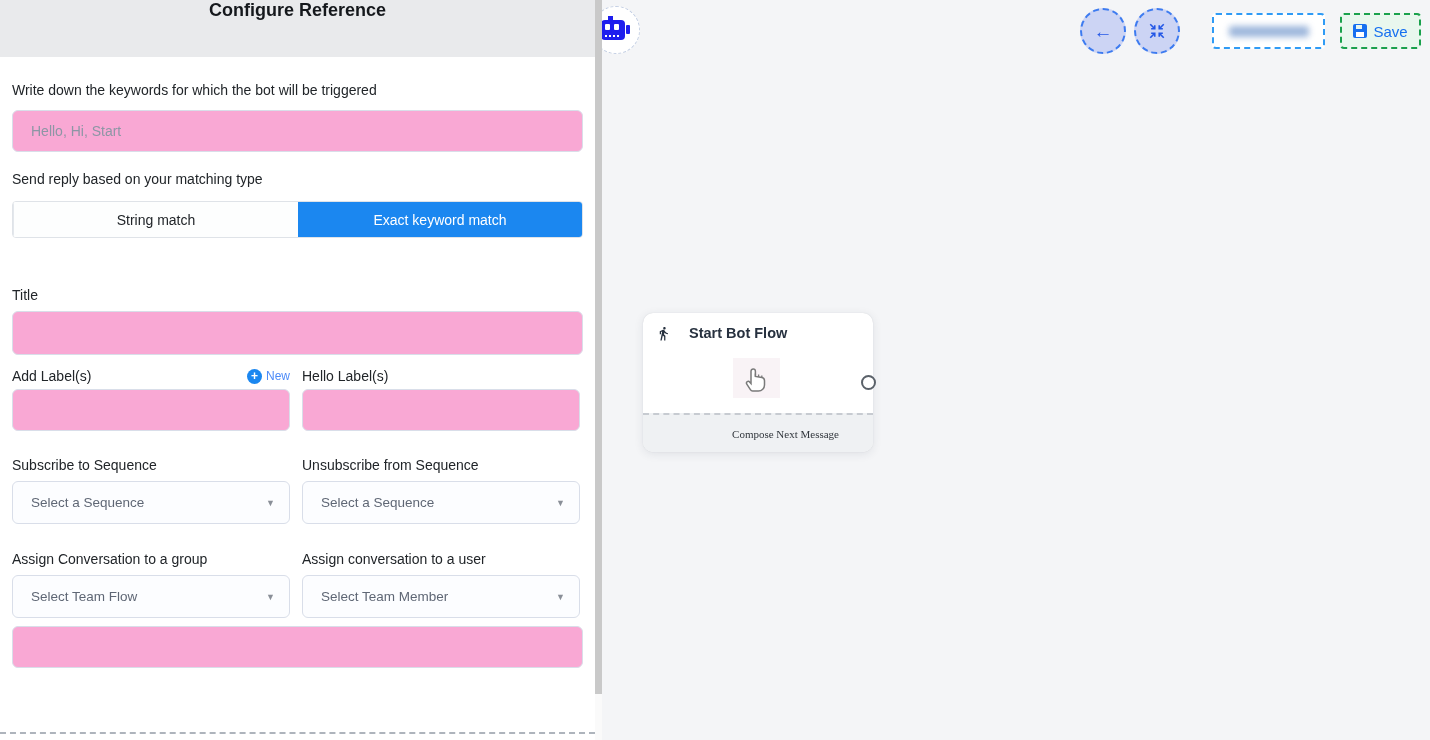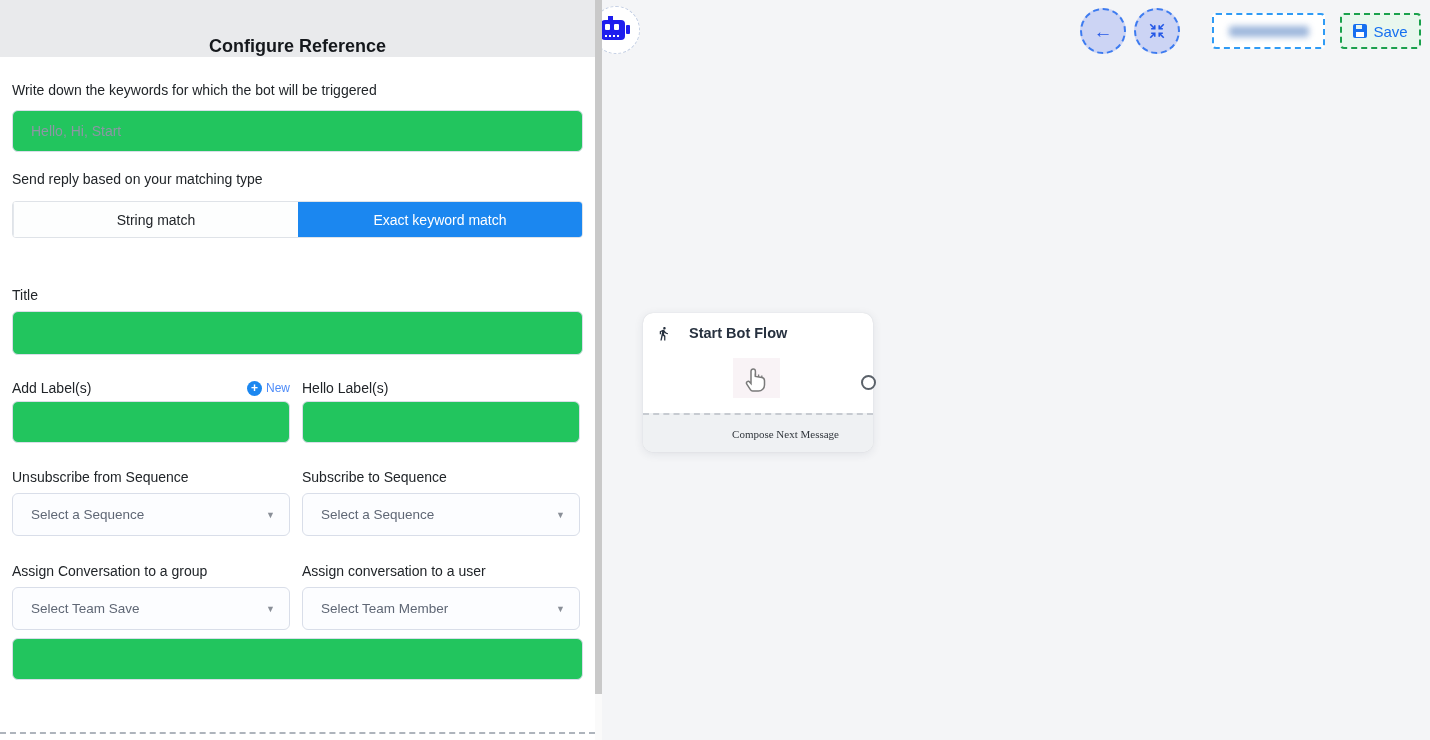--- a/index.html
+++ b/index.html
@@ -4,25 +4,25 @@
 <style>
   * { margin:0; padding:0; box-sizing:border-box; }
   html,body { width:1430px; height:740px; overflow:hidden;
     font-family:"Liberation Sans", sans-serif; background:#f4f5f7; }
   .app { position:relative; width:1430px; height:740px; }
 
   
   .panel { position:absolute; left:0; top:0; width:595px; height:740px;
     background:#ffffff; z-index:5; }
   .panel-header { height:57px; background:#e9eaec; display:flex;
-    align-items:flex-end; justify-content:center; }
+    align-items:flex-start; justify-content:center; }
   .panel-title { font-size:18px; font-weight:bold; color:#15181c; }
   .panel-body { padding:0 12px; }
   .field-label { font-size:14px; color:#212529; line-height:18px; }
-  .text-input { width:100%; height:42px; background:#22c55e;
+  .text-input { width:100%; height:42px; background:#f9a8d4;
     border:1px solid #d9dee9; border-radius:6px; padding:0 18px;
     font-size:14px; color:#353b43; font-family:"Liberation Sans",sans-serif; }
   .text-input::placeholder { color:#8d96a5; }
   .tall { height:44px; }
 
   .tabs { margin-top:13px; display:flex; height:37px; border-radius:4px;
     overflow:hidden; border:1px solid #dfe3e8; }
   .tab { flex:1; display:flex; align-items:center; justify-content:center;
     font-size:14px; cursor:pointer; }
   .tab.active { background:#1b87f0; color:#ffffff; }
@@ -111,21 +111,21 @@
   .node-footer { position:absolute; left:0; bottom:0; width:230px; height:39px;
     background:#eff1f3; border-top:2px dashed #c7cbd1;
     border-radius:0 0 10px 10px; display:flex; align-items:center;
     justify-content:flex-end; padding-right:16px; gap:8px; }
   .footer-text { font-size:11px; color:#31363c;font-family:Liberation Serif, serif; }
   .handle { position:absolute; right:-3px; top:50%; margin-top:-7.5px;
     width:15px; height:15px; border-radius:50%; background:#ffffff;
     border:2px solid #5a6169; cursor:pointer; }
 
   .mt24{margin-top:24px}.mt11{margin-top:11px}.mt18{margin-top:18px}
-  .mt48{margin-top:48px}.mt7{margin-top:7px}.mt20{margin-top:24px}
+  .mt48{margin-top:48px}.mt7{margin-top:7px}.mt20{margin-top:12px}
   .mt4{margin-top:4px}.mt25{margin-top:25px}.mt26{margin-top:26px}
   .mt8{margin-top:8px}
 </style>
 </head>
 <body>
 
 <div class="app">
 
   <div class="panel">
     <div class="panel-header">
@@ -161,22 +161,22 @@
       <div class="two-col mt4">
         <div class="col">
           <input class="text-input" type="text" style="">
         </div>
         <div class="col">
           <input class="text-input" type="text" style="">
         </div>
       </div>
 
       <div class="two-col mt25">
+        <div class="col field-label">Subscribe to Sequence</div>
         <div class="col field-label">Unsubscribe from Sequence</div>
-        <div class="col field-label">Subscribe to Sequence</div>
       </div>
       <div class="two-col mt7">
         <div class="col">
           <div class="select">
             <span class="select-value">Select a Sequence</span>
             <span class="select-caret">▼</span>
           </div>
         </div>
         <div class="col">
           <div class="select">
@@ -186,21 +186,21 @@
         </div>
       </div>
 
       <div class="two-col mt26">
         <div class="col field-label">Assign Conversation to a group</div>
         <div class="col field-label">Assign conversation to a user</div>
       </div>
       <div class="two-col mt7">
         <div class="col">
           <div class="select">
-            <span class="select-value">Select Team Save</span>
+            <span class="select-value">Select Team Flow</span>
             <span class="select-caret">▼</span>
           </div>
         </div>
         <div class="col">
           <div class="select">
             <span class="select-value">Select Team Member</span>
             <span class="select-caret">▼</span>
           </div>
         </div>
       </div>

